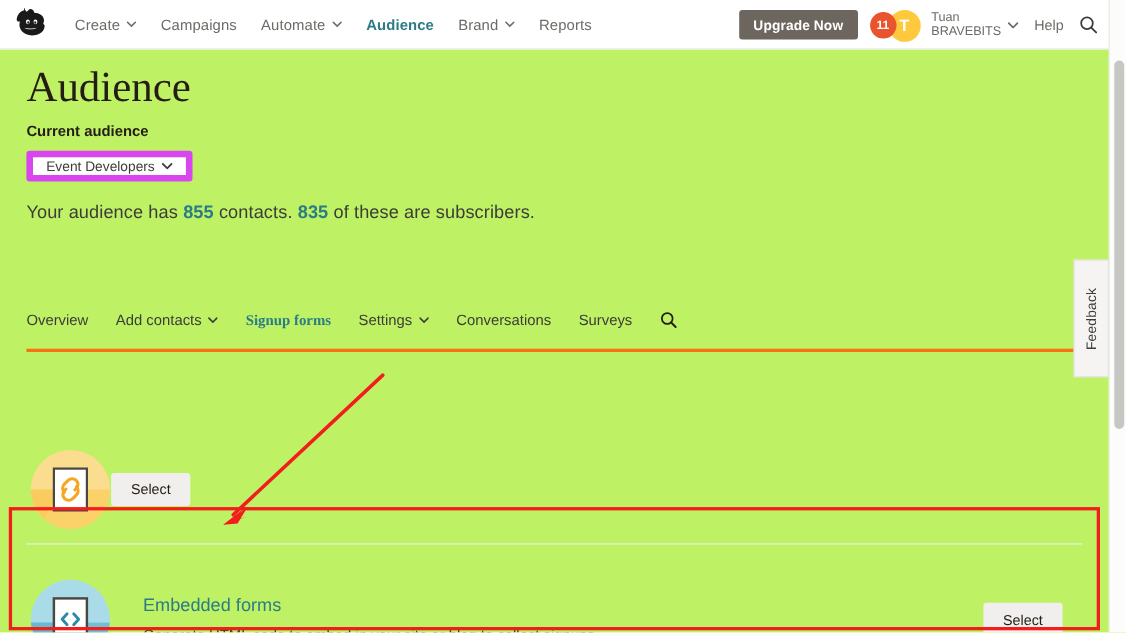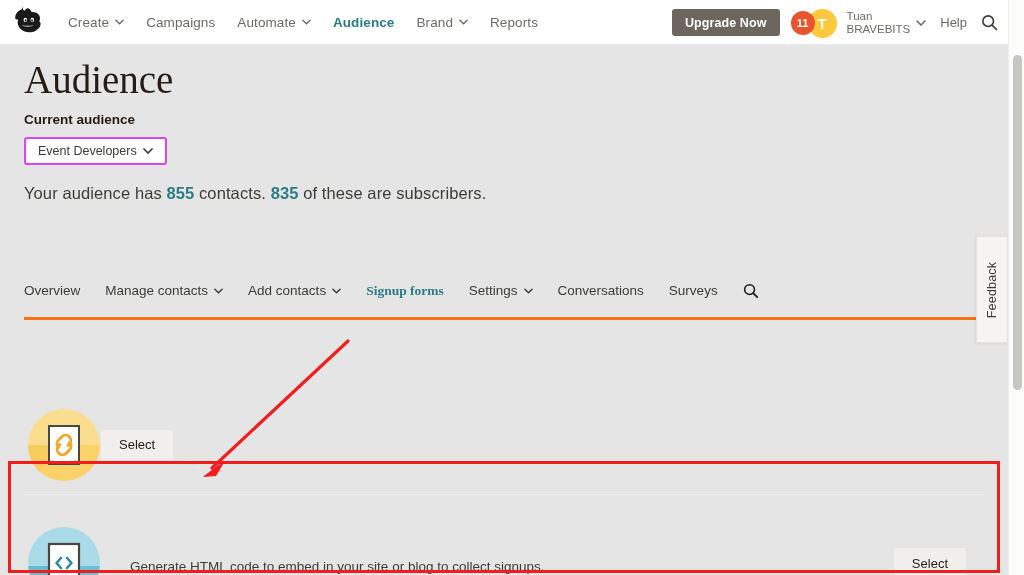--- a/index.html
+++ b/index.html
@@ -5,21 +5,21 @@
   * { box-sizing: border-box; }
   html, body {
     margin: 0; padding: 0;
     width: 1024px; height: 575px;
     overflow: hidden;
     background: #ffffff;
     font-family: "Liberation Sans", sans-serif;
     -webkit-font-smoothing: antialiased;
   }
 
-  #page { position: relative; width: 1024px; height: 575px; background: #e5e5e5; overflow: hidden; }
+  #page { position: relative; width: 1024px; height: 575px; background: #bef264; overflow: hidden; }
 
   
   #topnav {
     position: absolute; top: 0; left: 0; width: 1008px; height: 45px;
     background: #ffffff;
     border-bottom: 1px solid #e8e8e6;
     display: flex; align-items: center;
   }
   #logo-wrap { margin-left: 8px; width: 40px; height: 38px; display:flex; align-items:center; justify-content:center; }
 
@@ -65,21 +65,21 @@
     font-size: 39px; color: #241c15; font-weight: normal;
     margin: 0; padding: 11px 0 0 24px; line-height: 47px;
   }
   #current-audience-label {
     position:absolute; left:24px; top:67px;
     font-size: 13.5px; font-weight: bold; color: #241c15;
   }
   #audience-select {
     position:absolute; left:24px; top:92px;
     height: 28px; padding: 0 12px;
-    background: #fff; border: 2px solid #d946ef; border-radius: 3px;
+    background: #fff; border: 6px solid #d946ef; border-radius: 3px;
     display:flex; align-items:center; cursor:pointer;
     font-size: 12.5px; color: #3c3c38;
   }
   #audience-stats {
     position:absolute; left:24px; top:139px;
     font-size: 16.5px; color: #3c3c38; letter-spacing: .1px;
   }
   .stat-num { color: #2b7c85; font-weight: bold; }
 
   
@@ -250,28 +250,20 @@
       </span>
     </div>
 
     <div id="audience-stats">
       <span>Your audience has </span><span class="stat-num">855</span><span> contacts. </span><span class="stat-num">835</span><span> of these are subscribers.</span>
     </div>
 
     <div id="tabs">
       <div class="tab">
         <span>Overview</span>
-      </div>
-      <div class="tab">
-        <span>Manage contacts</span>
-        <span class="caret">
-          <svg width="9" height="6" viewBox="0 0 10 6">
-              <path d="M1 1l4 4 4-4" stroke="#3c3c38" stroke-width="1.6" fill="none" stroke-linecap="round"></path>
-            </svg>
-        </span>
       </div>
       <div class="tab">
         <span>Add contacts</span>
         <span class="caret">
           <svg width="9" height="6" viewBox="0 0 10 6">
               <path d="M1 1l4 4 4-4" stroke="#3c3c38" stroke-width="1.6" fill="none" stroke-linecap="round"></path>
             </svg>
         </span>
       </div>
       <div class="tab active">
@@ -336,20 +328,21 @@
             <polygon points="0,40 26,40 10,74 0,74" fill="#5fb6cd" opacity=".5"></polygon>
           </g>
           <rect x="22" y="18" width="30" height="38" fill="#ffffff" stroke="#4a4641" stroke-width="2.2"></rect>
           <g stroke="#2b8aa8" stroke-width="2.6" fill="none" stroke-linecap="round" stroke-linejoin="round">
             <polyline points="34,32 29.5,37 34,42"></polyline>
             <polyline points="40,32 44.5,37 40,42"></polyline>
           </g>
         </svg>
       </div>
       <div class="row-text">
+        <div class="row-title">Embedded forms</div>
         <div class="row-desc">Generate HTML code to embed in your site or blog to collect signups.</div>
       </div>
       <button class="select-btn">Select</button>
     </div>
   </div>
 
   <div id="feedback-tab">
     <span>Feedback</span>
   </div>
 

